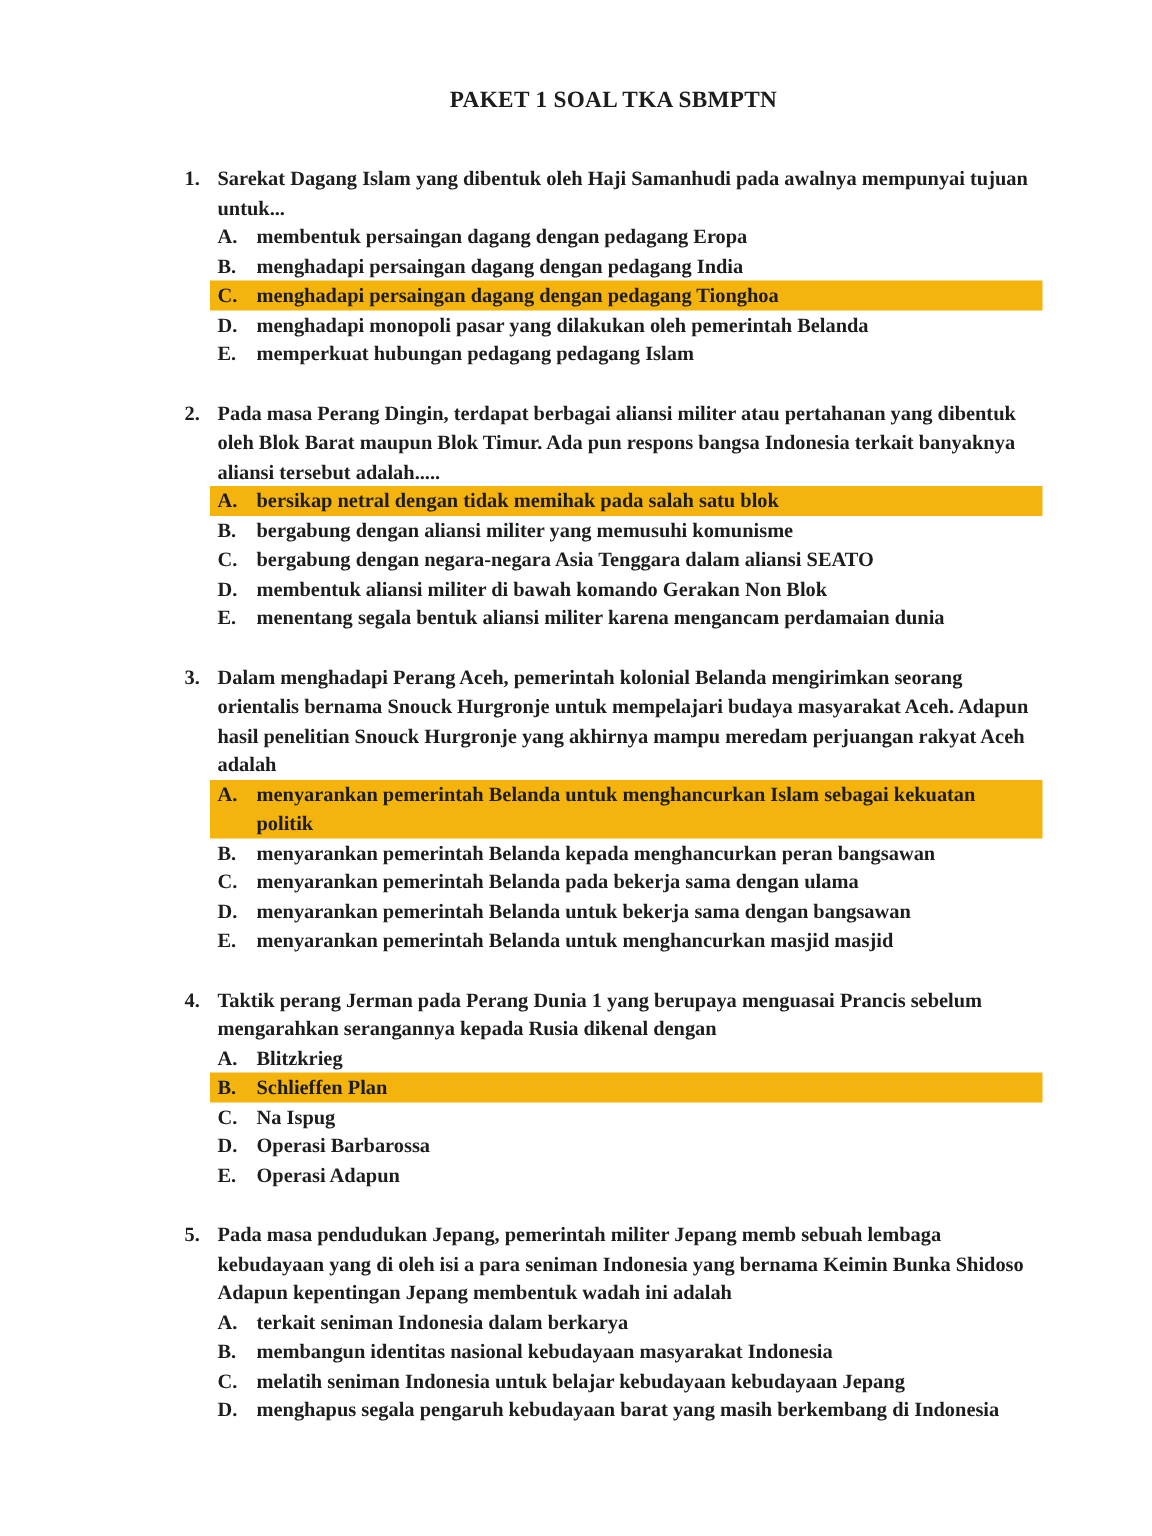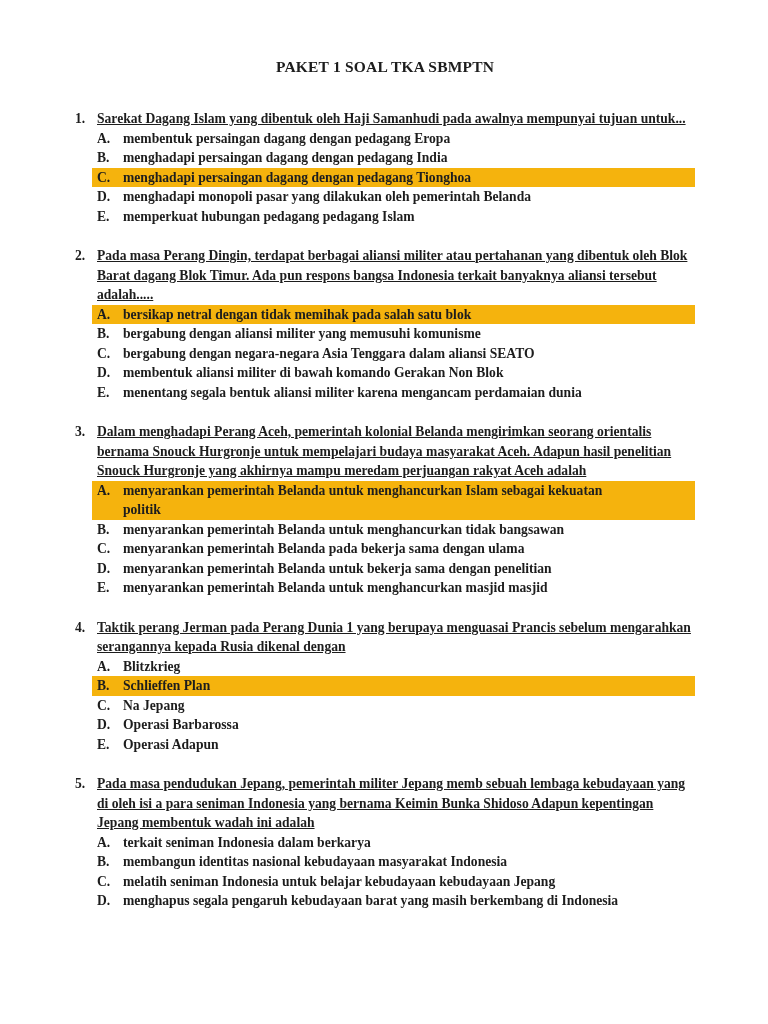--- a/index.html
+++ b/index.html
@@ -11,33 +11,33 @@
   .sheet{
     position:relative;
     width:768px;height:1024px;
     background:var(--bg);
     overflow:hidden;
     font-family:"Liberation Serif","DejaVu Serif",serif;
     font-weight:bold;
     color:var(--text);
     font-size:13.6px;
   }
-  .content{padding:56px 73px 0 75px;}
+  .content{padding:56px 73px 0 75px;margin-left:48px;}
   .title{
     font-size:15.5px;
     line-height:22px;
     text-align:center;
     margin:0 0 31px 0;
     font-weight:bold;
     letter-spacing:.2px;
   }
   .question{margin-bottom:20px;}
   .q-row{display:flex;line-height:19.5px;}
   .q-num{flex:0 0 22px;}
-  .q-text{flex:1;text-decoration:underline;}
+  .q-text{flex:1;}
   .options{margin-left:22px;}
   .option-row{
     display:flex;
     line-height:19.5px;
     margin-left:-5px;
     padding-left:5px;
   }
   .option-row.highlighted{background:var(--hl);}
   .opt-letter{flex:0 0 26px;}
   .opt-text{flex:1;white-space:pre-line;}
@@ -78,21 +78,21 @@
   <div class="option-row">
     <span class="opt-letter">E.</span>
     <span class="opt-text">memperkuat hubungan pedagang pedagang Islam</span>
   </div>
 </div>
   </div>
 
   <div class="question">
     <div class="q-row">
       <span class="q-num">2.</span>
-      <span class="q-text">Pada masa Perang Dingin, terdapat berbagai aliansi militer atau pertahanan yang dibentuk oleh Blok Barat dagang Blok Timur. Ada pun respons bangsa Indonesia terkait banyaknya aliansi tersebut adalah.....</span>
+      <span class="q-text">Pada masa Perang Dingin, terdapat berbagai aliansi militer atau pertahanan yang dibentuk oleh Blok Barat maupun Blok Timur. Ada pun respons bangsa Indonesia terkait banyaknya aliansi tersebut adalah.....</span>
     </div>
     <div class="options">
   <div class="option-row highlighted">
     <span class="opt-letter">A.</span>
     <span class="opt-text">bersikap netral dengan tidak memihak pada salah satu blok</span>
   </div>
 
   <div class="option-row">
     <span class="opt-letter">B.</span>
     <span class="opt-text">bergabung dengan aliansi militer yang memusuhi komunisme</span>
@@ -122,31 +122,31 @@
     </div>
     <div class="options">
   <div class="option-row highlighted">
     <span class="opt-letter">A.</span>
     <span class="opt-text">menyarankan pemerintah Belanda untuk menghancurkan Islam sebagai kekuatan
 politik</span>
   </div>
 
   <div class="option-row">
     <span class="opt-letter">B.</span>
-    <span class="opt-text">menyarankan pemerintah Belanda untuk menghancurkan tidak bangsawan</span>
+    <span class="opt-text">menyarankan pemerintah Belanda kepada menghancurkan peran bangsawan</span>
   </div>
 
   <div class="option-row">
     <span class="opt-letter">C.</span>
     <span class="opt-text">menyarankan pemerintah Belanda pada bekerja sama dengan ulama</span>
   </div>
 
   <div class="option-row">
     <span class="opt-letter">D.</span>
-    <span class="opt-text">menyarankan pemerintah Belanda untuk bekerja sama dengan penelitian</span>
+    <span class="opt-text">menyarankan pemerintah Belanda untuk bekerja sama dengan bangsawan</span>
   </div>
 
   <div class="option-row">
     <span class="opt-letter">E.</span>
     <span class="opt-text">menyarankan pemerintah Belanda untuk menghancurkan masjid masjid</span>
   </div>
 </div>
   </div>
 
   <div class="question">
@@ -160,21 +160,21 @@
     <span class="opt-text">Blitzkrieg</span>
   </div>
 
   <div class="option-row highlighted">
     <span class="opt-letter">B.</span>
     <span class="opt-text">Schlieffen Plan</span>
   </div>
 
   <div class="option-row">
     <span class="opt-letter">C.</span>
-    <span class="opt-text">Na Jepang</span>
+    <span class="opt-text">Na Ispug</span>
   </div>
 
   <div class="option-row">
     <span class="opt-letter">D.</span>
     <span class="opt-text">Operasi Barbarossa</span>
   </div>
 
   <div class="option-row">
     <span class="opt-letter">E.</span>
     <span class="opt-text">Operasi Adapun</span>

